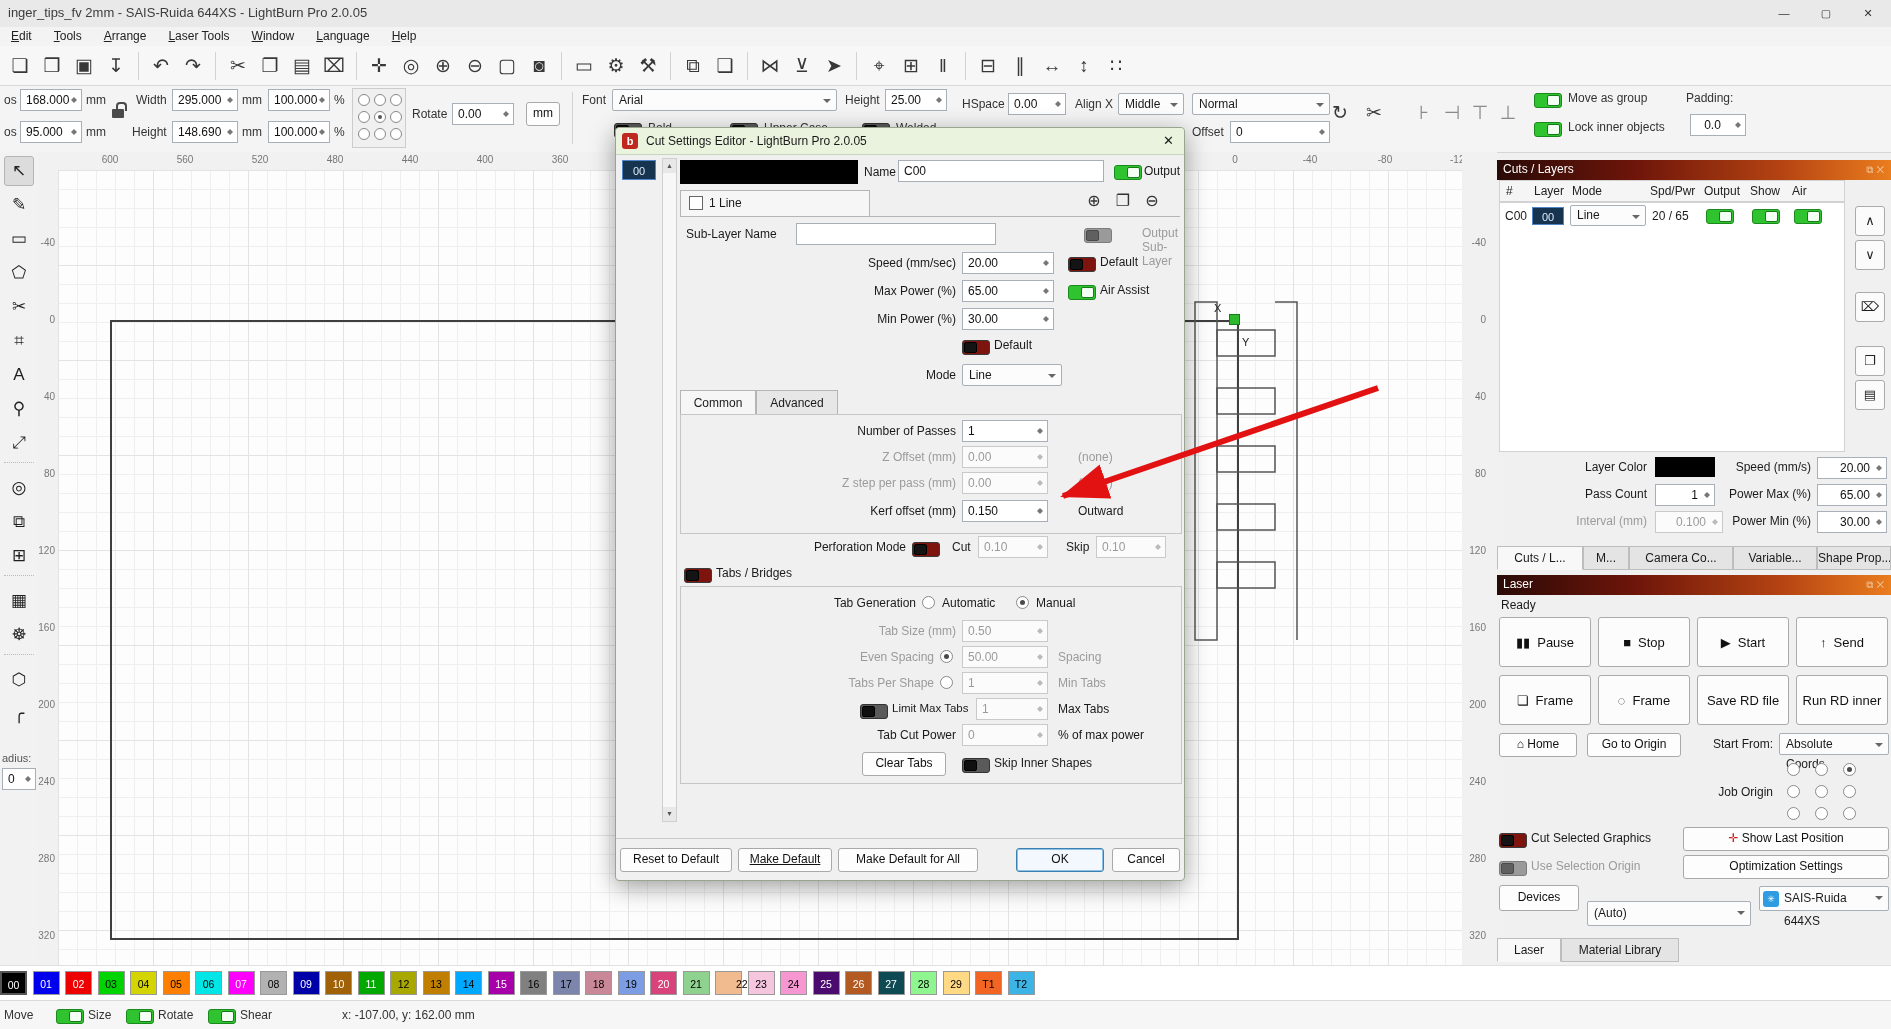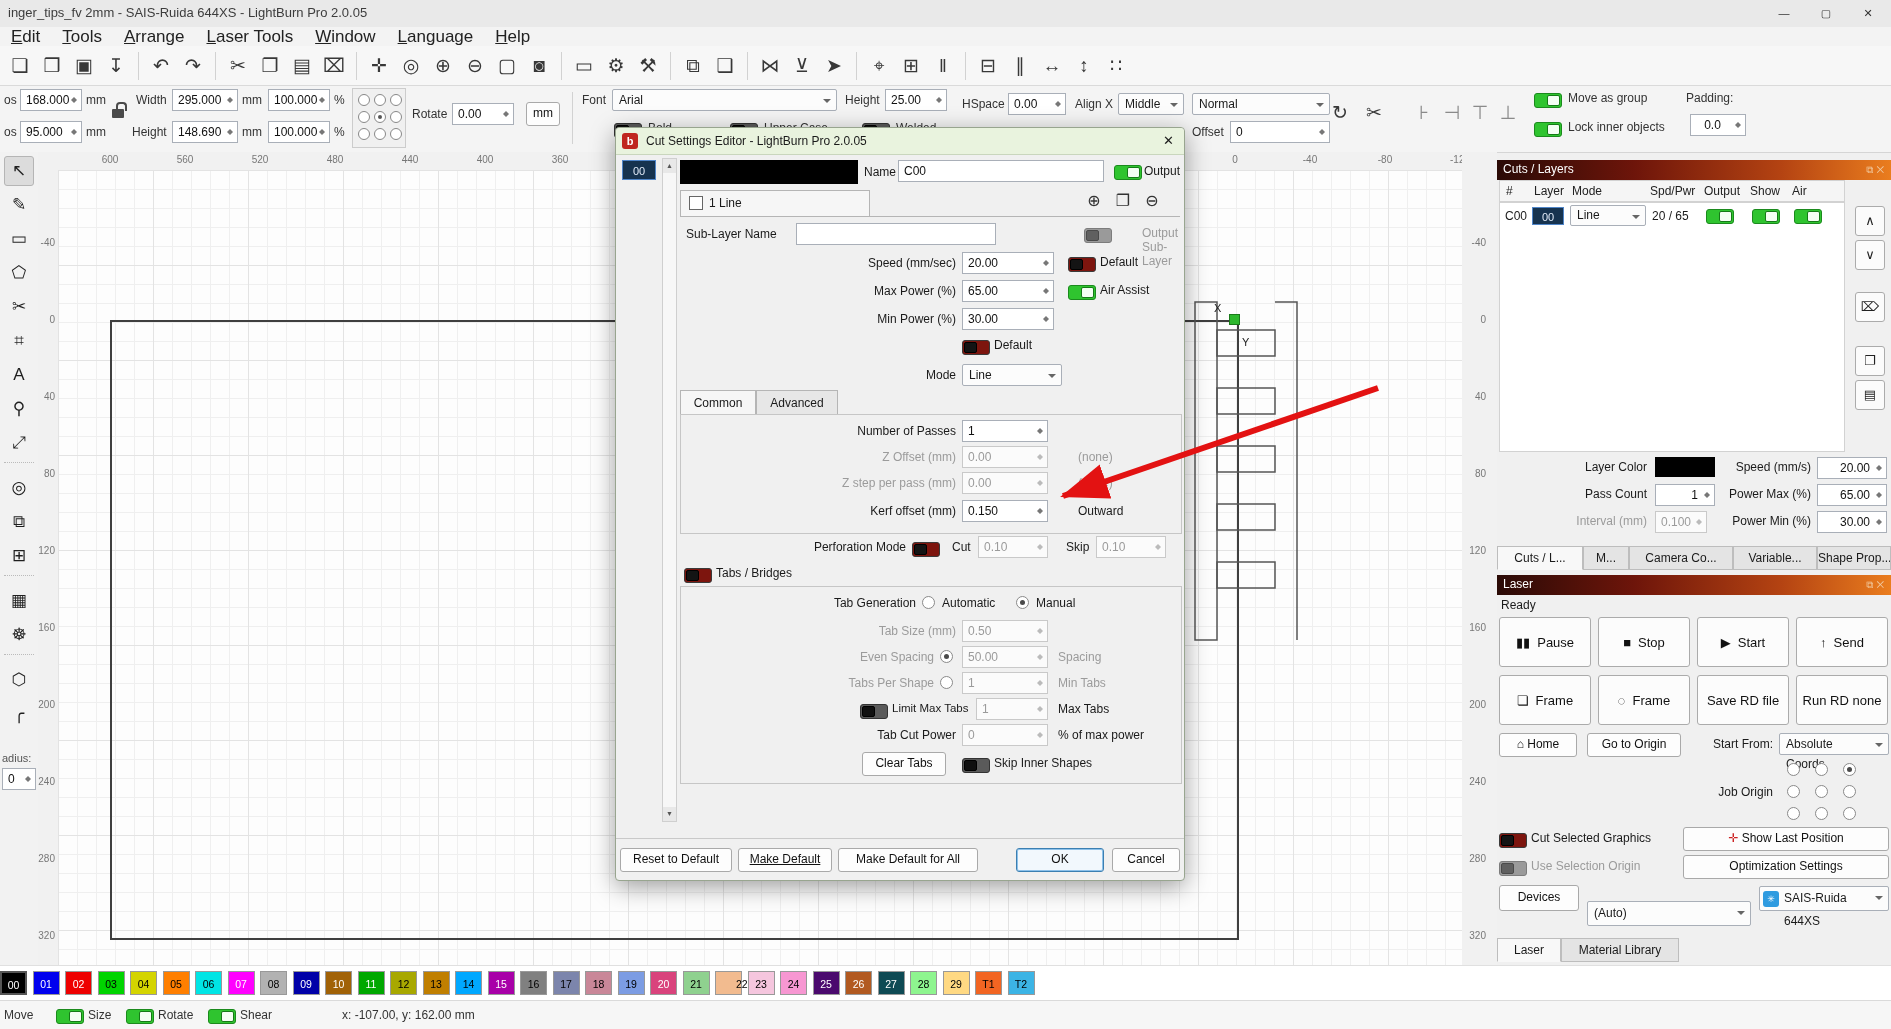--- a/index.html
+++ b/index.html
@@ -4,21 +4,21 @@
 <style>
   html,body{margin:0;padding:0;background:#555;}
   #app{position:relative;width:1891px;height:1029px;background:#f0f0f0;overflow:hidden;
        font-family:"Liberation Sans",sans-serif;font-size:12px;color:#1a1a1a;}
   .abs{position:absolute;}
   
   #titlebar{position:absolute;left:0;top:0;width:100%;height:27px;background:#e9e9e9;border-bottom:1px solid #cfcfcf;}
   #titlebar .title{position:absolute;left:8px;top:5px;font-size:13px;color:#3c3c3c;}
   .winbtn{position:absolute;top:0;width:42px;height:26px;text-align:center;line-height:26px;font-size:11px;color:#333;}
   #menubar{position:absolute;left:0;top:27px;width:100%;height:19px;background:#f3f3f3;border-bottom:1px solid #dcdcdc;display:flex;align-items:center;}
-  .menu-item{padding:0 11px;font-size:17px;color:#222;line-height:19px;}
+  .menu-item{padding:0 11px;font-size:12px;color:#222;line-height:19px;}
   .menu-item::first-letter{text-decoration:underline;}
   
   #tb1{position:absolute;left:0;top:46px;width:100%;height:40px;background:#f7f7f7;border-bottom:1px solid #dadada;display:flex;align-items:center;padding-left:4px;box-sizing:border-box;}
   .tb-icon{width:30px;height:30px;text-align:center;line-height:30px;font-size:19px;color:#383838;margin:0 1px;}
   .tb-sep{width:1px;height:28px;background:#d2d2d2;margin:0 6px;}
   #tb2{position:absolute;left:0;top:86px;width:100%;height:66px;background:#f4f4f4;border-bottom:1px solid #d5d5d5;}
   .sm{font-size:12px;color:#333;}
   .field{position:absolute;height:22px;background:#fff;border:1px solid #a9afb8;font-size:12px;line-height:20px;padding:0 16px 0 5px;box-sizing:border-box;color:#111;}
   .field::before{content:"";position:absolute;right:4px;top:4px;border:3px solid transparent;border-bottom-color:#777;}
   .field::after{content:"";position:absolute;right:4px;bottom:4px;border:3px solid transparent;border-top-color:#777;}
@@ -353,21 +353,21 @@
 
     <span class="rlbl" style="left:10px;top:300px;width:140px;">Layer Color</span>
     <div class="abs" style="left:158px;top:297px;width:60px;height:20px;background:#000;"></div>
     <span class="rlbl" style="left:230px;top:300px;width:84px;">Speed (mm/s)</span>
     <div class="field" style="left:320px;top:297px;width:70px;text-align:right;"><span>20.00</span></div>
     <span class="rlbl" style="left:10px;top:327px;width:140px;">Pass Count</span>
     <div class="field" style="left:158px;top:324px;width:60px;text-align:right;"><span>1</span></div>
     <span class="rlbl" style="left:230px;top:327px;width:84px;">Power Max (%)</span>
     <div class="field" style="left:320px;top:324px;width:70px;text-align:right;"><span>65.00</span></div>
     <span class="rlbl gray" style="left:10px;top:354px;width:140px;">Interval (mm)</span>
-    <div class="field dis" style="left:158px;top:351px;width:52px;text-align:right;"><span>0.100</span></div>
+    <div class="field dis" style="left:158px;top:351px;width:68px;text-align:right;"><span>0.100</span></div>
     <span class="rlbl" style="left:230px;top:354px;width:84px;">Power Min (%)</span>
     <div class="field" style="left:320px;top:351px;width:70px;text-align:right;"><span>30.00</span></div>
 
     <div class="ptab sel" style="left:0px;top:386px;width:86px;">Cuts / L...</div>
     <div class="ptab" style="left:86px;top:386px;width:46px;">M...</div>
     <div class="ptab" style="left:132px;top:386px;width:104px;">Camera Co...</div>
     <div class="ptab" style="left:236px;top:386px;width:84px;">Variable...</div>
     <div class="ptab" style="left:320px;top:386px;width:74px;">Shape Prop...</div>
   </div>
 
@@ -401,21 +401,21 @@
           <span>Frame</span>
         </div>
         <div class="lbtn" style="left: 101px; top: 100px; width: 92px;">
           <span class="ic">◌</span>
           <span>Frame</span>
         </div>
         <div class="lbtn" style="left: 200px; top: 100px; width: 92px;">
           <span>Save RD file</span>
         </div>
         <div class="lbtn" style="left: 299px; top: 100px; width: 92px;">
-          <span>Run RD none</span>
+          <span>Run RD inner</span>
         </div>
       </div>
     <div class="btn" style="left:2px;top:158px;width:78px;"><span>⌂</span> <span>Home</span></div>
     <div class="btn" style="left:90px;top:158px;width:94px;">Go to Origin</div>
     <span class="rlbl" style="left:176px;top:162px;width:100px;">Start From:</span>
     <div class="dd" style="left:282px;top:158px;width:110px;"><span>Absolute Coords</span></div>
     <span class="rlbl" style="left:176px;top:210px;width:100px;">Job Origin</span>
     <div class="abs" id="job-origin-grid" style="left:290px;top:188px;width:72px;height:64px;">
         <span class="radio" style="left: 0px; top: 0px;"></span>
         <span class="radio" style="left: 28px; top: 0px;"></span>

